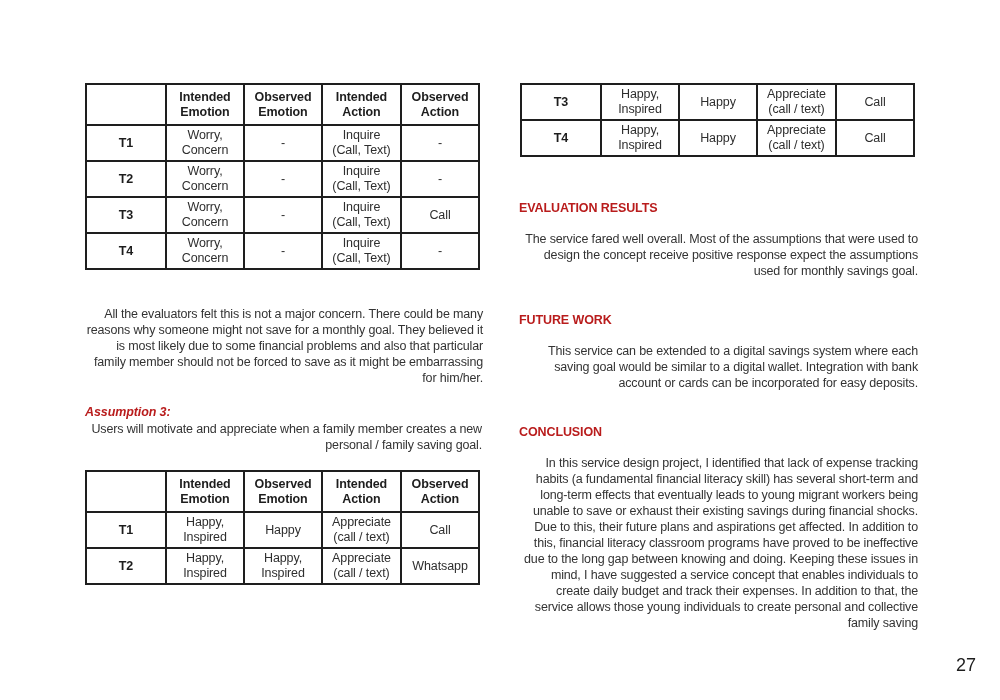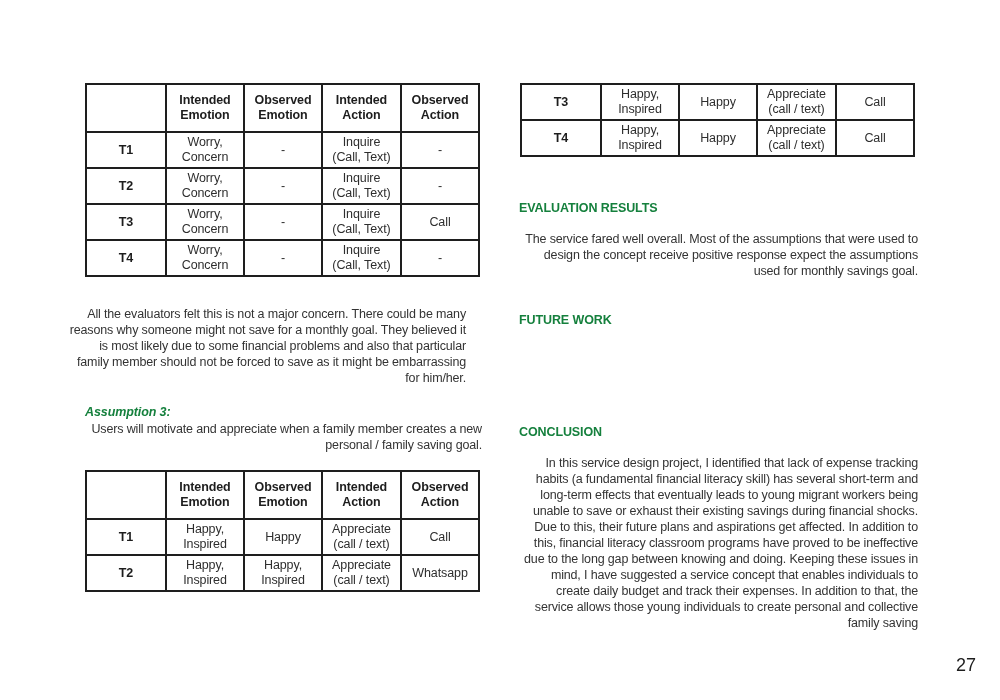--- a/index.html
+++ b/index.html
@@ -28,38 +28,38 @@
     vertical-align: middle;
     font-size: 12.5px;
     line-height: 15px;
     letter-spacing: -0.1px;
     color: #2e2e2e;
     white-space: pre-line;
     padding: 2px 2px;
     overflow: hidden;
   }
   .eval-table tr { height: 35px; }
-  .eval-table thead tr { height: 48px; margin-top: 36px; }
+  .eval-table thead tr { height: 41px; margin-top: 36px; }
   .eval-table th { font-weight: 700; color: #1d1d1d; }
   .eval-table td.rowlabel { font-weight: 700; color: #1d1d1d; }
 
   
   .body-text {
     font-size: 12.5px;
     line-height: 16px;
     letter-spacing: -0.15px;
     color: #333333;
     text-align: right;
   }
   .section-heading {
     font-size: 12.5px;
     line-height: 16px;
     font-weight: 700;
     letter-spacing: -0.1px;
-    color: #15803d;
+    color: #b91c1c;
   }
   .page-number {
     font-size: 18px;
     color: #1d1d1d;
   }
 </style>
 </head>
 <body>
 
 <div class="page">
@@ -118,21 +118,21 @@
         <td>Worry,
 Concern</td>
         <td>-</td>
         <td>Inquire
 (Call, Text)</td>
         <td>-</td>
       </tr>
     </tbody>
   </table>
 
-  <div class="body-text abs" style="left:69px; top:306px; width:397px;">All the evaluators felt this is not a major concern. There could be many reasons why someone might not save for a monthly goal. They believed it is most likely due to some financial problems and also that particular family member should not be forced to save as it might be embarrassing for him/her.</div>
+  <div class="body-text abs" style="left:86px; top:306px; width:397px;">All the evaluators felt this is not a major concern. There could be many reasons why someone might not save for a monthly goal. They believed it is most likely due to some financial problems and also that particular family member should not be forced to save as it might be embarrassing for him/her.</div>
 
   <div class="section-heading abs" style="left:85px; top:404px;font-style:italic;">Assumption 3:</div>
   <div class="body-text abs" style="left:85px; top:421px; width:397px;">Users will motivate and appreciate when a family member creates a new personal / family saving goal.</div>
 
   <table class="eval-table abs" style="left:85px; top:470px;">
     <colgroup>
       <col style="width:80px">
         <col style="width:78px">
         <col style="width:78px">
         <col style="width:79px">
@@ -201,19 +201,20 @@
 (call / text)</td>
         <td>Call</td>
       </tr>
     </tbody>
   </table>
 
   <div class="section-heading abs" style="left:519px; top:200px;">EVALUATION RESULTS</div>
   <div class="body-text abs" style="left:519px; top:231px; width:399px;">The service fared well overall. Most of the assumptions that were used to design the concept receive positive response expect the assumptions used for monthly savings goal.</div>
 
   <div class="section-heading abs" style="left:519px; top:312px;">FUTURE WORK</div>
+  <div class="body-text abs" style="left:519px; top:343px; width:399px;">This service can be extended to a digital savings system where each saving goal would be similar to a digital wallet. Integration with bank account or cards can be incorporated for easy deposits.</div>
 
   <div class="section-heading abs" style="left:519px; top:424px;">CONCLUSION</div>
   <div class="body-text abs" style="left:519px; top:455px; width:399px;">In this service design project, I identified that lack of expense tracking habits (a fundamental financial literacy skill) has several short-term and long-term effects that eventually leads to young migrant workers being unable to save or exhaust their existing savings during financial shocks. Due to this, their future plans and aspirations get affected. In addition to this, financial literacy classroom programs have proved to be ineffective due to the long gap between knowing and doing. Keeping these issues in mind, I have suggested a service concept that enables individuals to create daily budget and track their expenses. In addition to that, the service allows those young individuals to create personal and collective family saving</div>
 
   <div class="page-number abs" style="left:956px; top:655px;">27</div>
 
 </div>
 
 </body></html>

